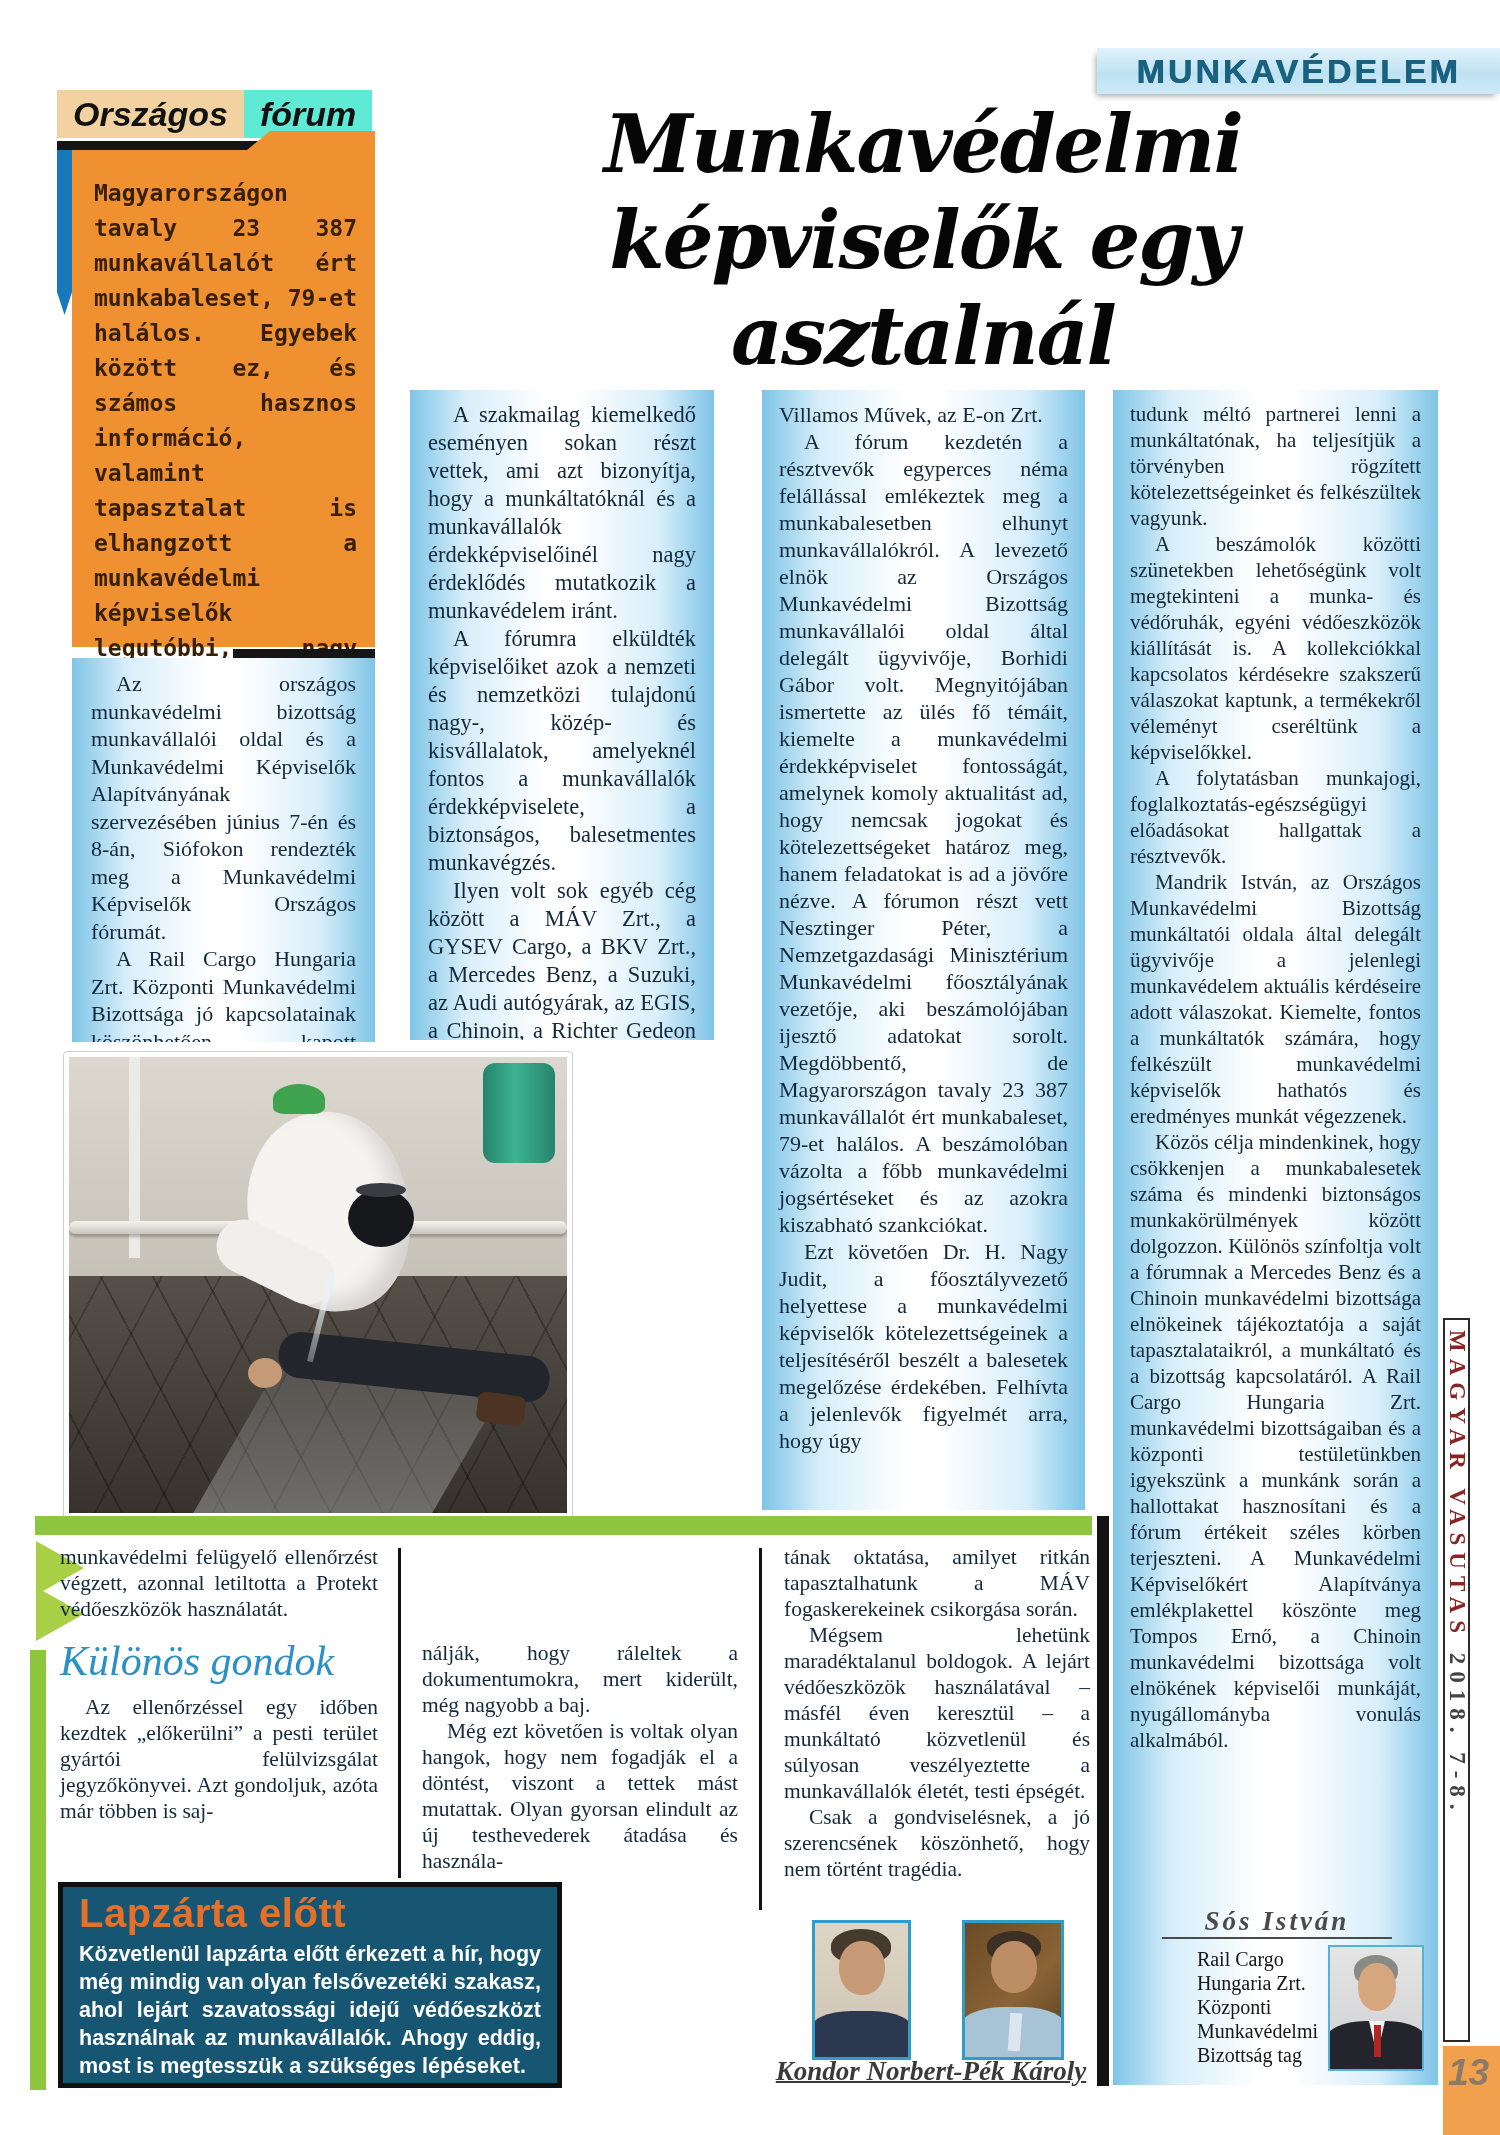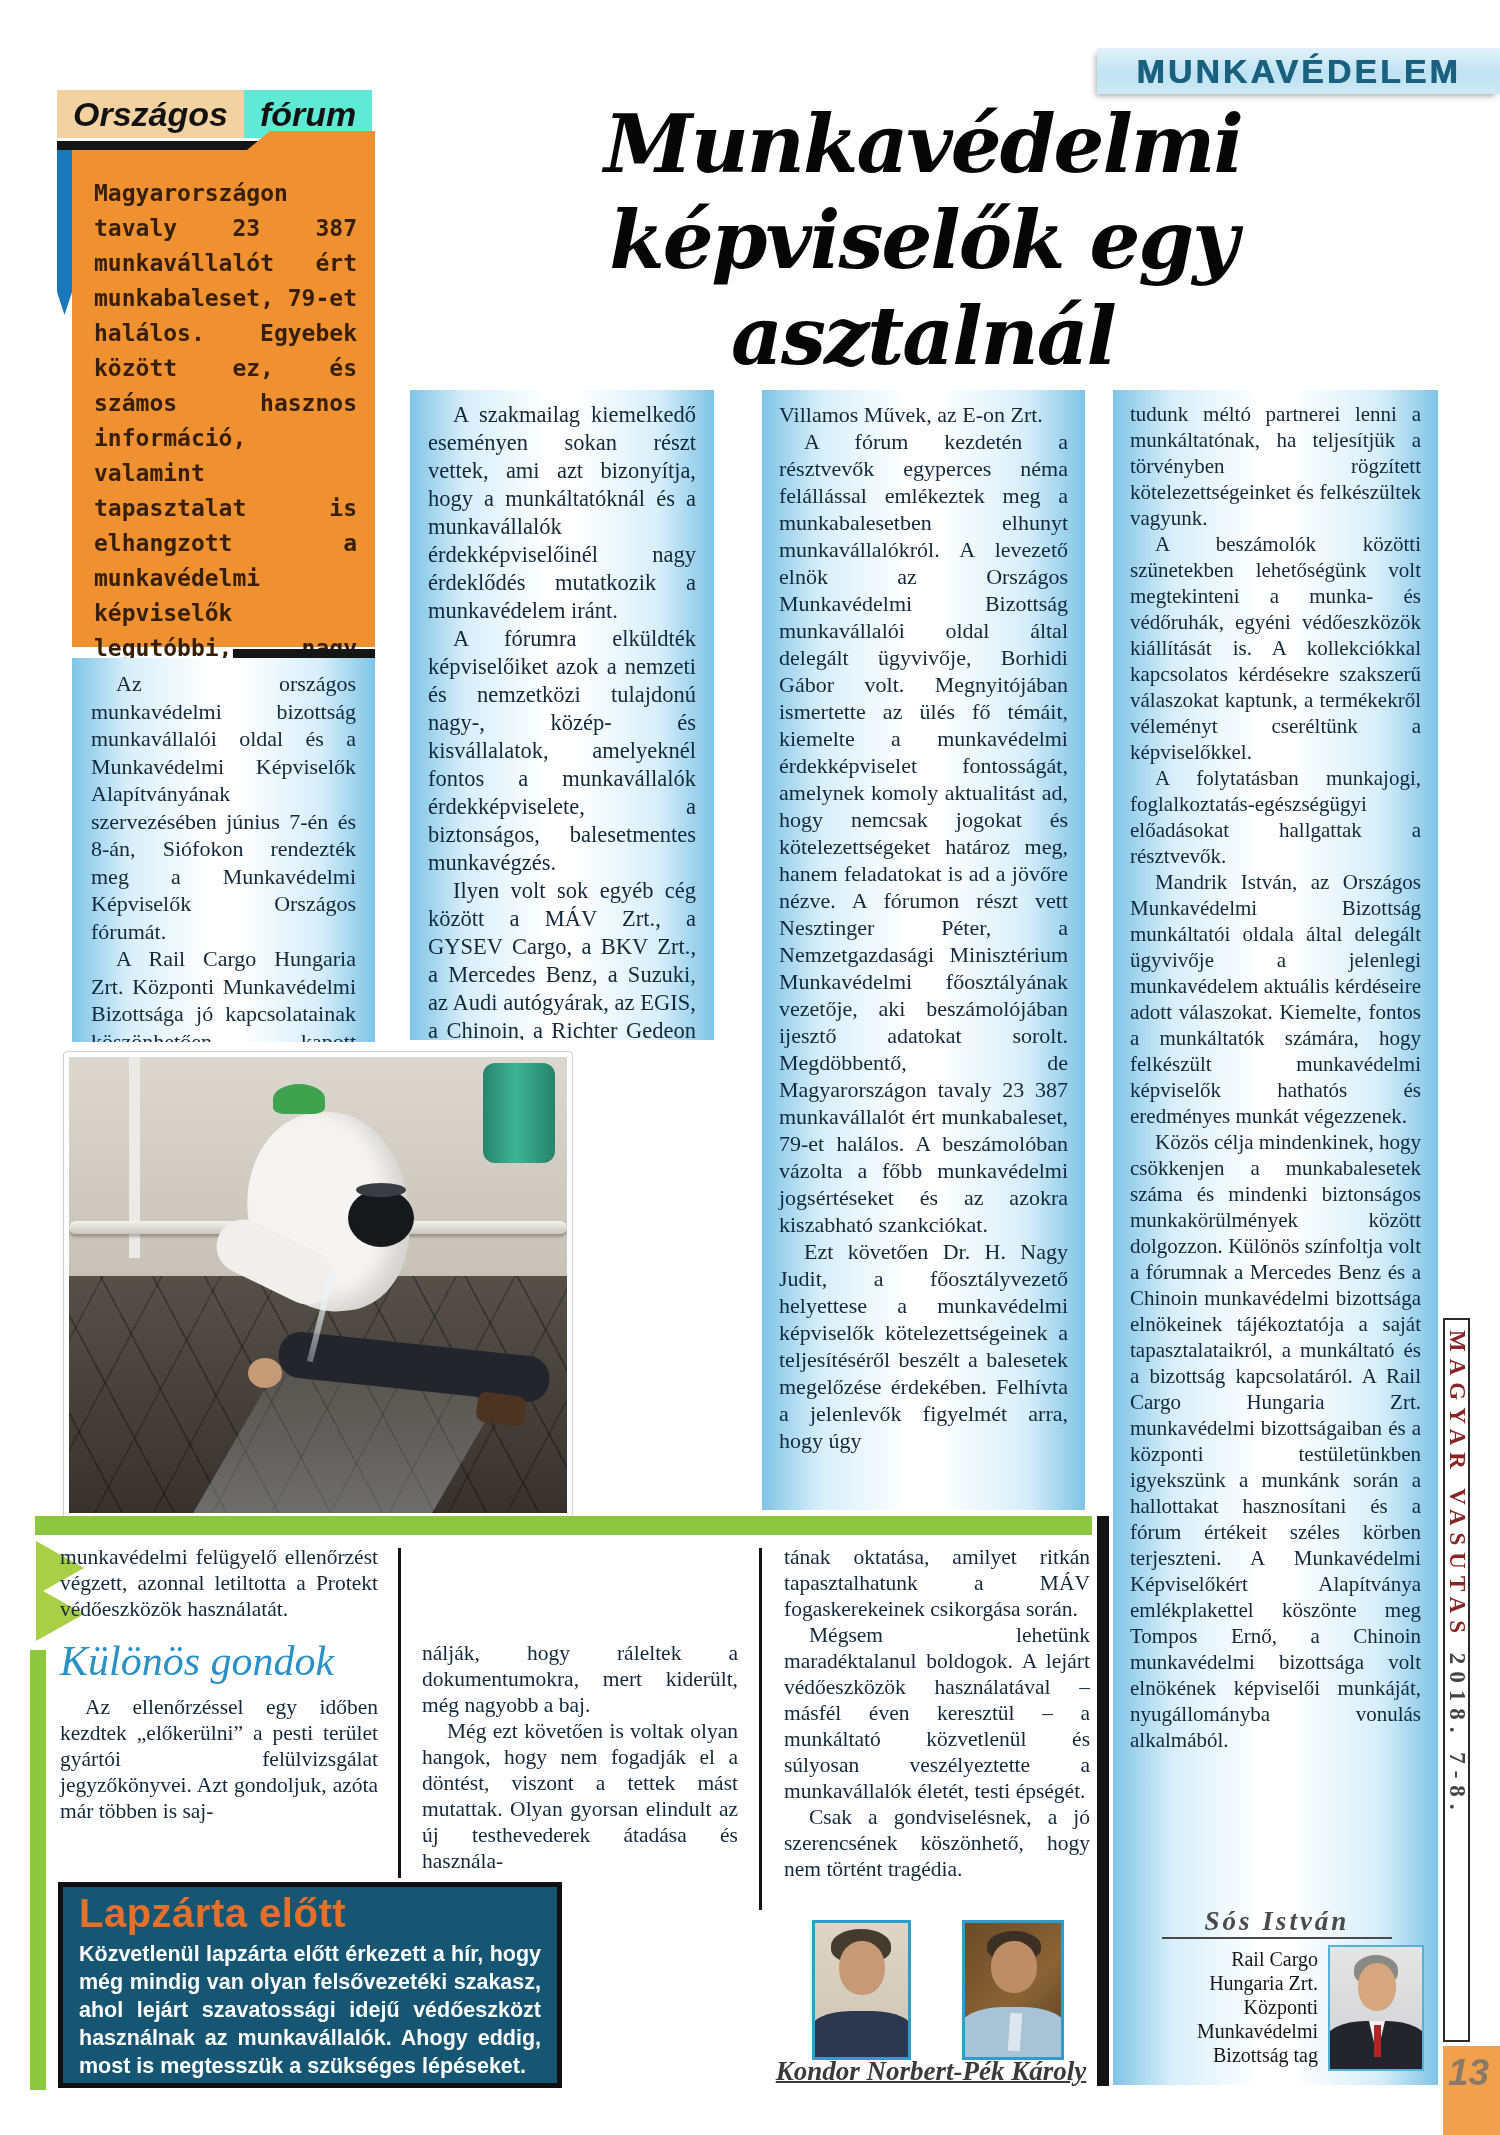--- a/index.html
+++ b/index.html
@@ -107,21 +107,21 @@
   .p-hair{position:absolute;border-radius:50% 50% 40% 40%;background:#453a2e;}
   .p-face{position:absolute;border-radius:48%;background:#c79a77;}
   .p-body{position:absolute;left:-6px;right:-6px;bottom:-4px;border-radius:40% 40% 0 0;}
   .caption{font-style:italic;font-weight:bold;font-size:27px;color:#3a3a3a;text-align:center;
     text-decoration:underline;text-decoration-thickness:2px;}
 
   
   .sig-name{display:block;text-align:center;font-weight:bold;font-style:italic;font-size:27px;
     letter-spacing:3px;color:#4a4a4a;border-bottom:2.5px solid #4a4a4a;width:78%;margin:0 auto 6px auto;}
   .sig-row{display:flex;justify-content:flex-end;gap:10px;}
-  .sig-org{text-align:right;font-size:20px;line-height:24px;color:#15151a;padding-top:2px;}
+  .sig-org{text-align:left;font-size:20px;line-height:24px;color:#15151a;padding-top:2px;}
   .sig-photo{flex:0 0 auto;width:92px;height:122px;border:2px solid #57b0d8;position:relative;overflow:hidden;
     background:linear-gradient(180deg,#e5e5e5,#cfcfd2);}
 
   
   .spine{left:1443px;top:1318px;width:27px;height:724px;background:#fff;border:2px solid #2a2a2a;
     box-sizing:border-box;display:flex;justify-content:center;}
   .spine-text{writing-mode:vertical-rl;font-size:23px;letter-spacing:7px;font-weight:bold;padding-top:10px;}
   .corner{left:1443px;top:2046px;width:57px;height:89px;background:#f1a14d;}
   .pagenum{font-family:"Liberation Sans",sans-serif;font-weight:bold;font-style:italic;
     font-size:37px;color:#8b7a68;margin:6px 0 0 5px;}

